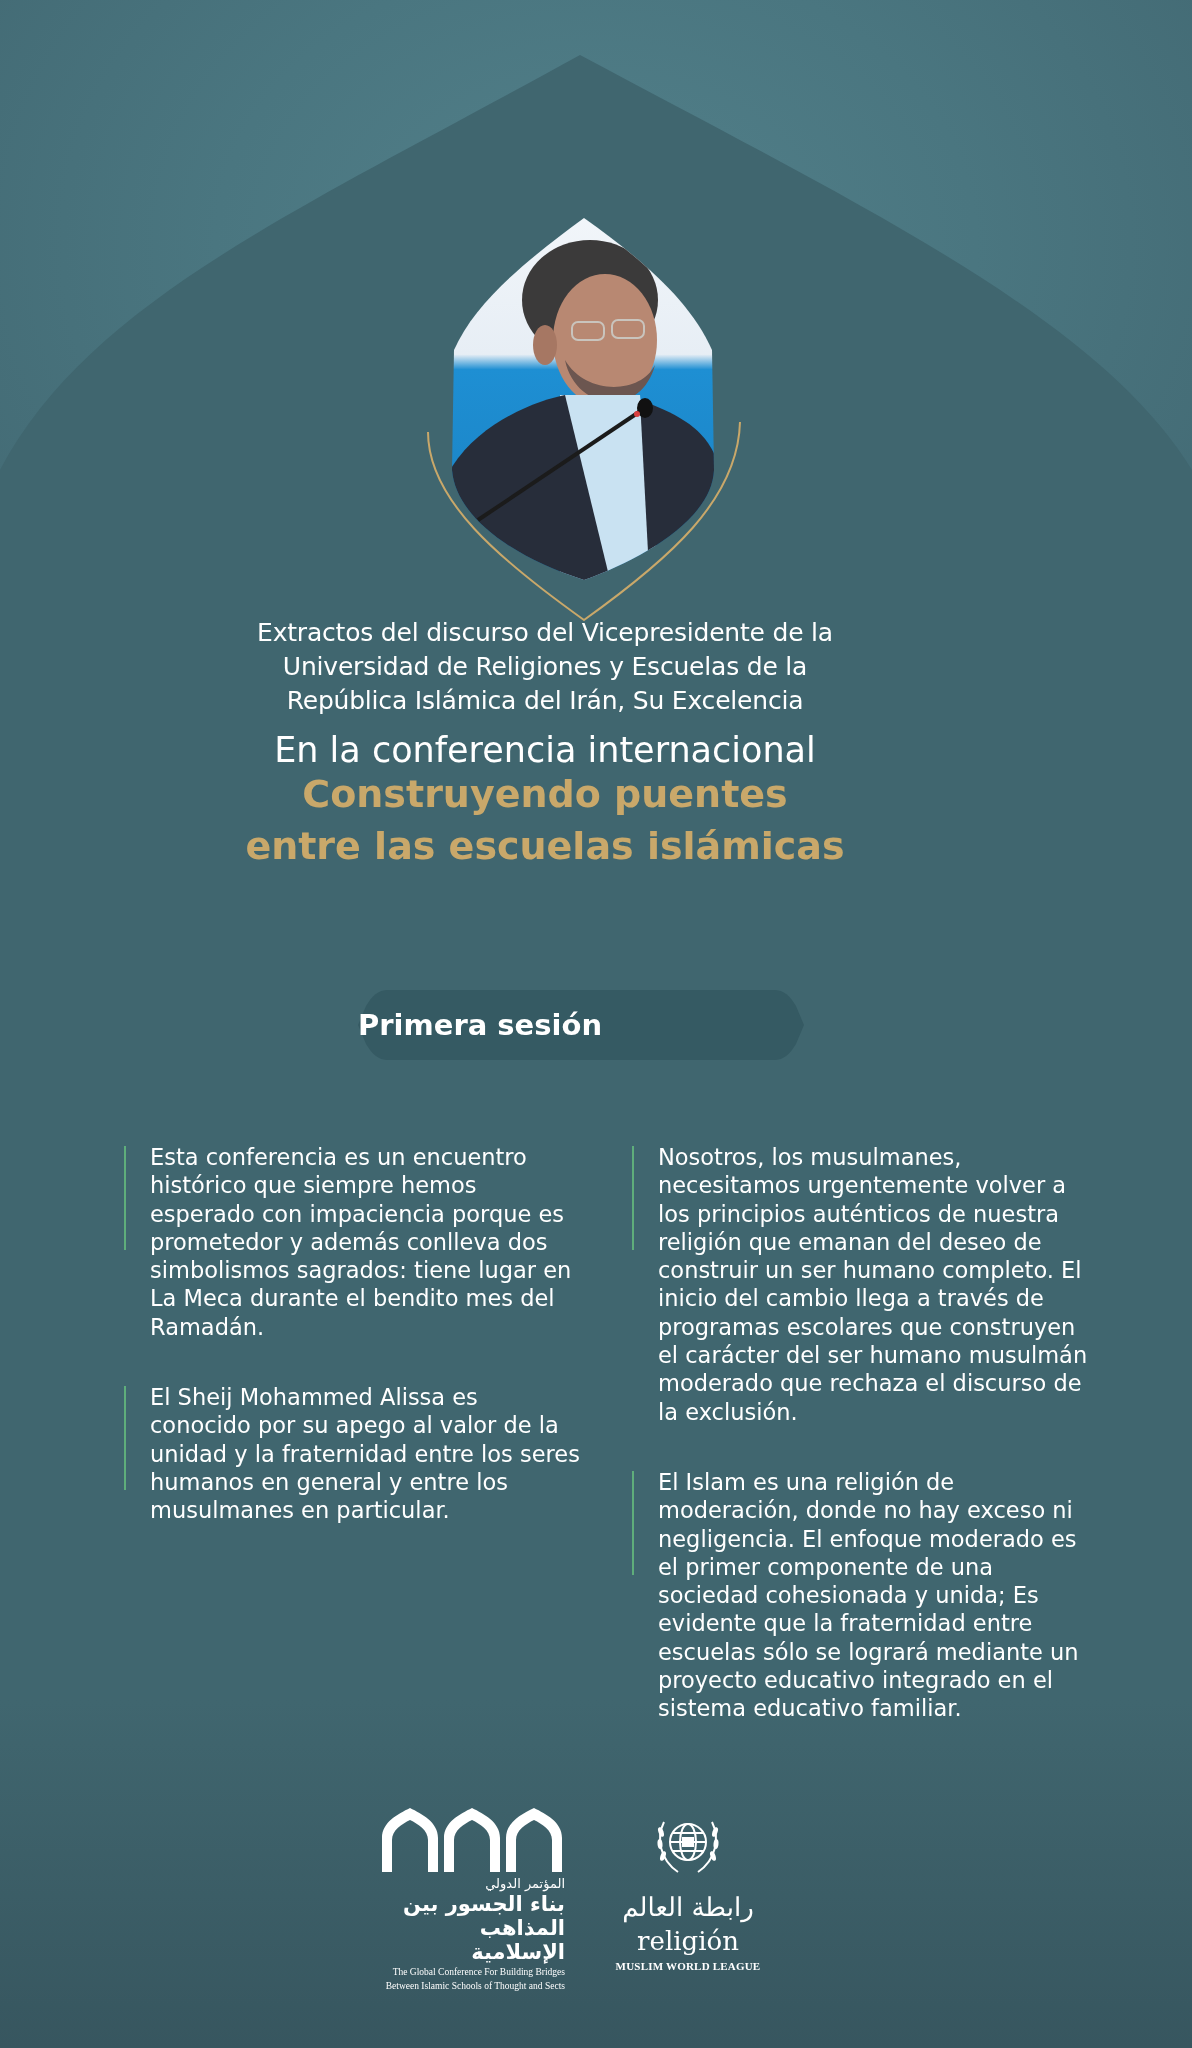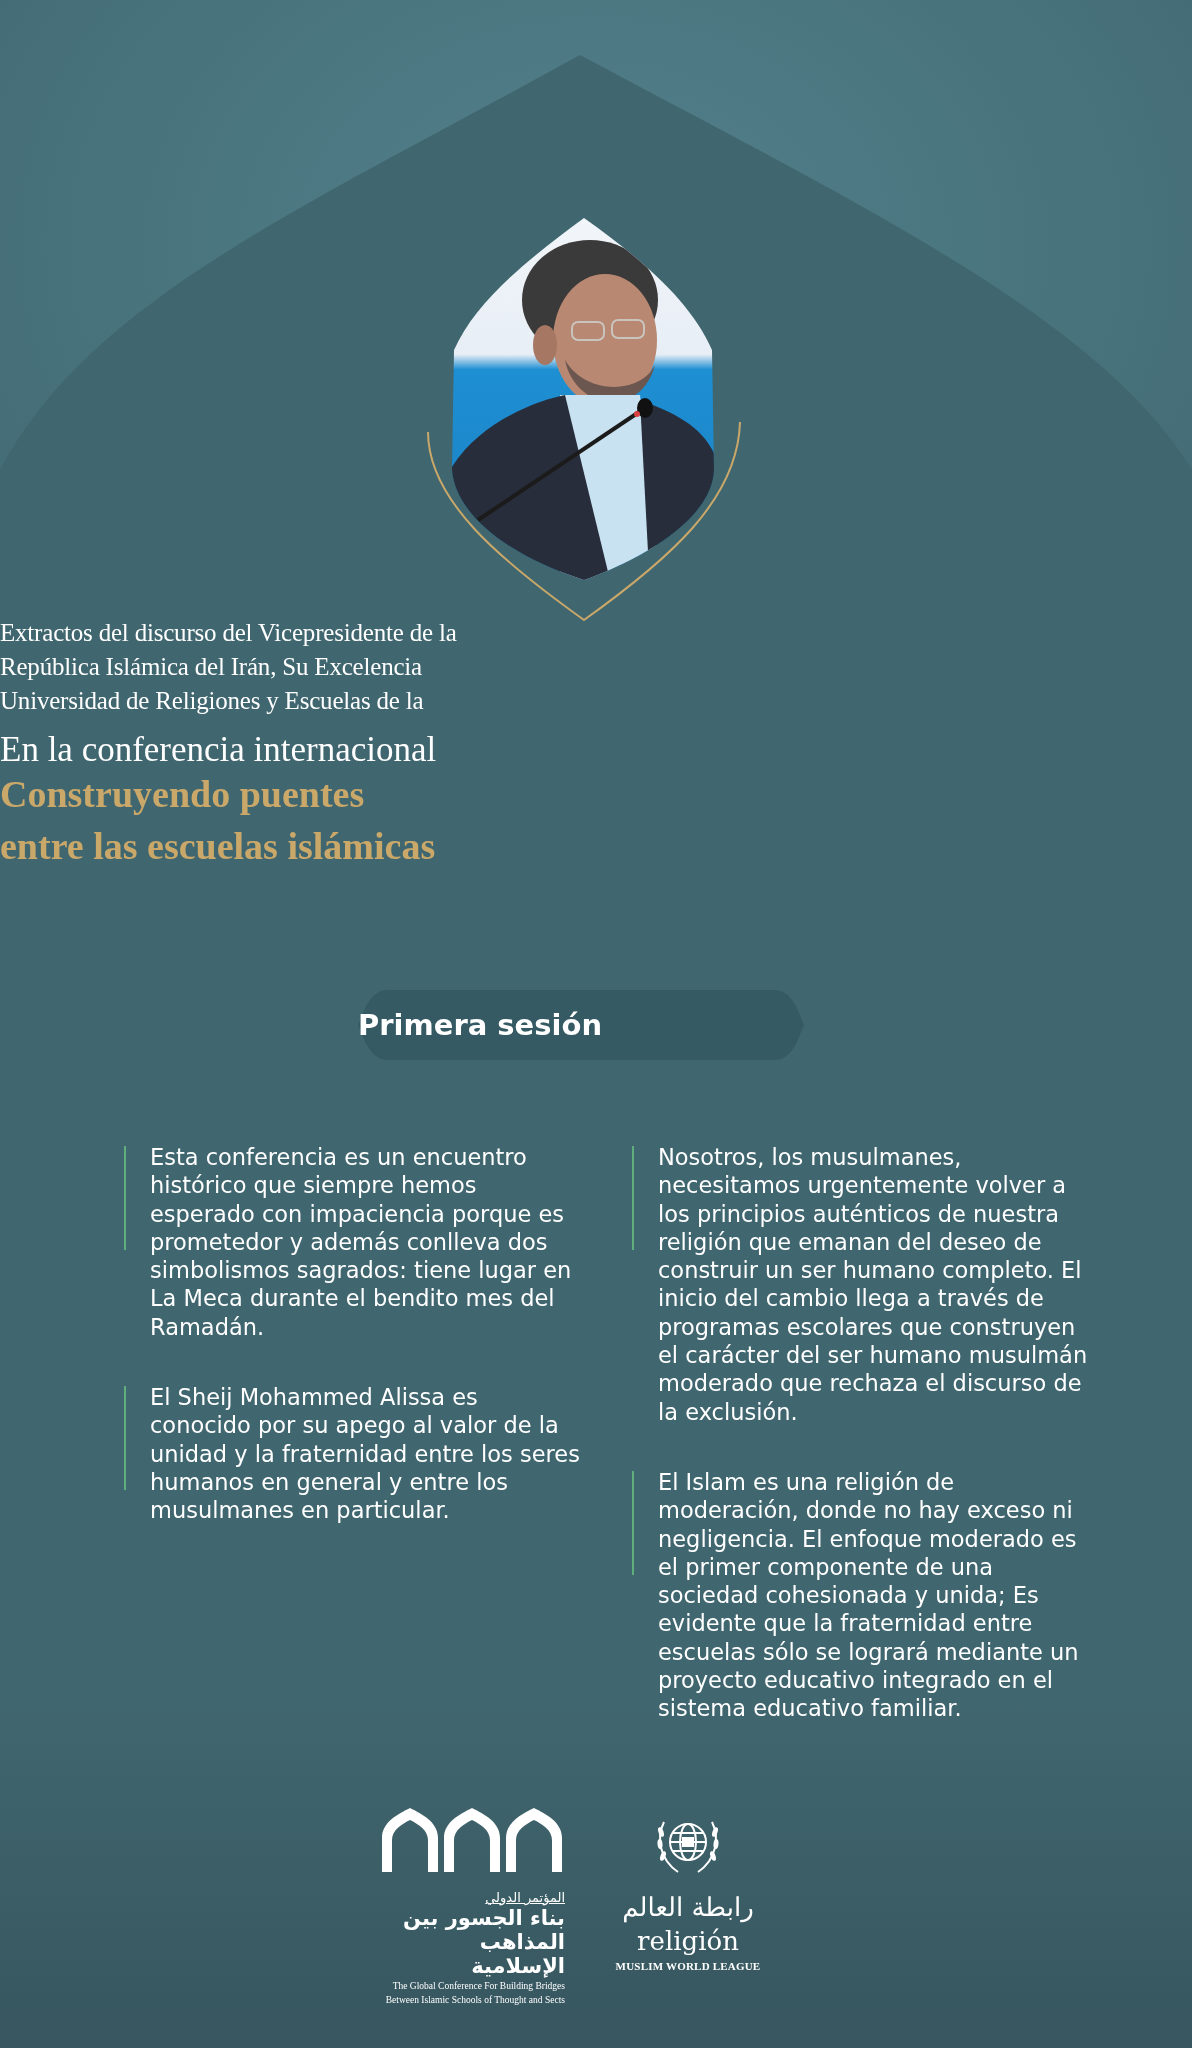--- a/index.html
+++ b/index.html
@@ -14,21 +14,21 @@
     background: radial-gradient(ellipse at 50% 35%, #52808a 0%, #4a7680 45%, #416771 100%);
   }
   .bg-bottom {
     position: absolute; left: 0; top: 1700px; width: 1192px; height: 348px;
     background: linear-gradient(#40666f, #37565f);
   }
   svg.arch { position: absolute; left: 0; top: 0; }
   .photo-wrap { position: absolute; left: 0; top: 0; width: 1192px; height: 700px; }
   .intro {
     position: absolute; left: 0; width: 1090px; top: 616px;
-    color: #ffffff; font-family: Liberation Serif, serif;
+    text-align: center; color: #ffffff;
   }
   .intro .line { font-size: 25px; line-height: 34px; letter-spacing: -0.2px; }
   .intro .name {
     color: #5fb36b; font-weight: bold; font-size: 38px; line-height: 46px;
     font-style: italic; margin-top: 2px; letter-spacing: 0.3px;
   }
   .intro .conf-pre { font-size: 35px; line-height: 36px; margin-top: 14px; }
   .intro .conf-title {
     color: #c9a86a; font-weight: bold; font-size: 38px; line-height: 52px;
   }
@@ -50,21 +50,21 @@
     margin-bottom: 42px;
   }
   .para .bar {
     position: absolute; left: 0; top: 3px; width: 2px; height: 104px;
     background: #5fae7b;
   }
   .logos { position: absolute; left: 380px; top: 1808px; width: 420px; height: 170px; }
   .logo-bridges { position: absolute; left: 0; top: 0; width: 185px; }
   .logo-mwl { position: absolute; left: 208px; top: 0; width: 200px; text-align: center; }
   .ar-text { color: #ffffff; text-align: right; font-weight: bold; direction: rtl; }
-  .ar-small { font-size: 13px; font-weight: normal; line-height: 16px; margin-top: 14px; text-decoration: underline; }
+  .ar-small { font-size: 13px; font-weight: normal; line-height: 16px; margin-top: 0; }
   .ar-big { font-size: 21px; line-height: 24px; }
   .en-small {
     color: #ffffff; font-family: "Liberation Serif", "DejaVu Serif", serif;
     font-size: 9.5px; line-height: 12px; text-align: right; margin-top: 2px;
   }
   .mwl-ar {
     color: #ffffff; font-family: "DejaVu Serif", serif; font-size: 26px;
     direction: rtl; margin-top: 6px; line-height: 34px;
   }
   .mwl-en {
@@ -118,22 +118,22 @@
       <ellipse cx="645" cy="408" rx="8" ry="10" fill="#111"></ellipse>
       <circle cx="637" cy="414" r="3" fill="#d94040"></circle>
     </g>
 
     <path d="M428,432 C428,500 500,560 584,620 C668,560 738,500 740,422" fill="none" stroke="#c9a86a" stroke-width="2"></path>
   </svg>
 </div>
 
 <div class="intro">
   <div class="line">Extractos del discurso del Vicepresidente de la</div>
+  <div class="line">Universidad de Religiones y Escuelas de la</div>
   <div class="line">República Islámica del Irán, Su Excelencia</div>
-  <div class="line">Universidad de Religiones y Escuelas de la</div>
   <div class="conf-pre">En la conferencia internacional</div>
   <div class="conf-title">Construyendo puentes</div>
   <div class="conf-title">entre las escuelas islámicas</div>
 </div>
 
 <div class="session">
   <svg width="446" height="70" viewBox="0 0 446 70">
     <path d="M30,0 L416,0 C426,0 432,6 438,16 L446,35 L438,54 C432,64 426,70 416,70 L30,70 C20,70 14,64 8,54 L0,35 L8,16 C14,6 20,0 30,0 Z" fill="#355a63"></path>
   </svg>
   <span>Primera sesión</span>

